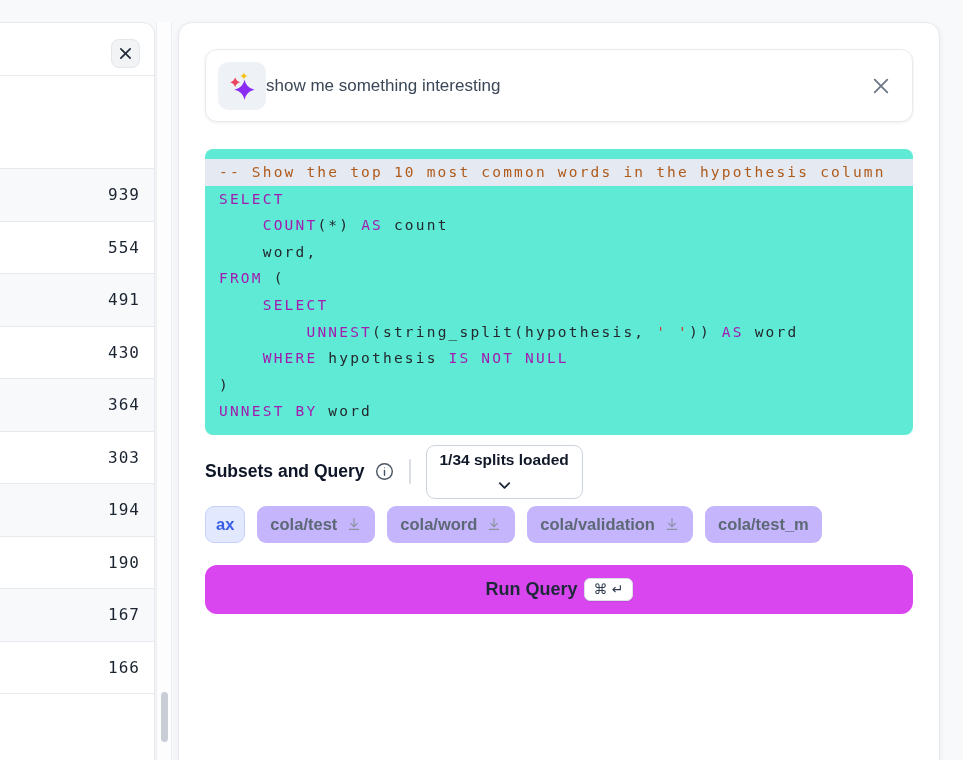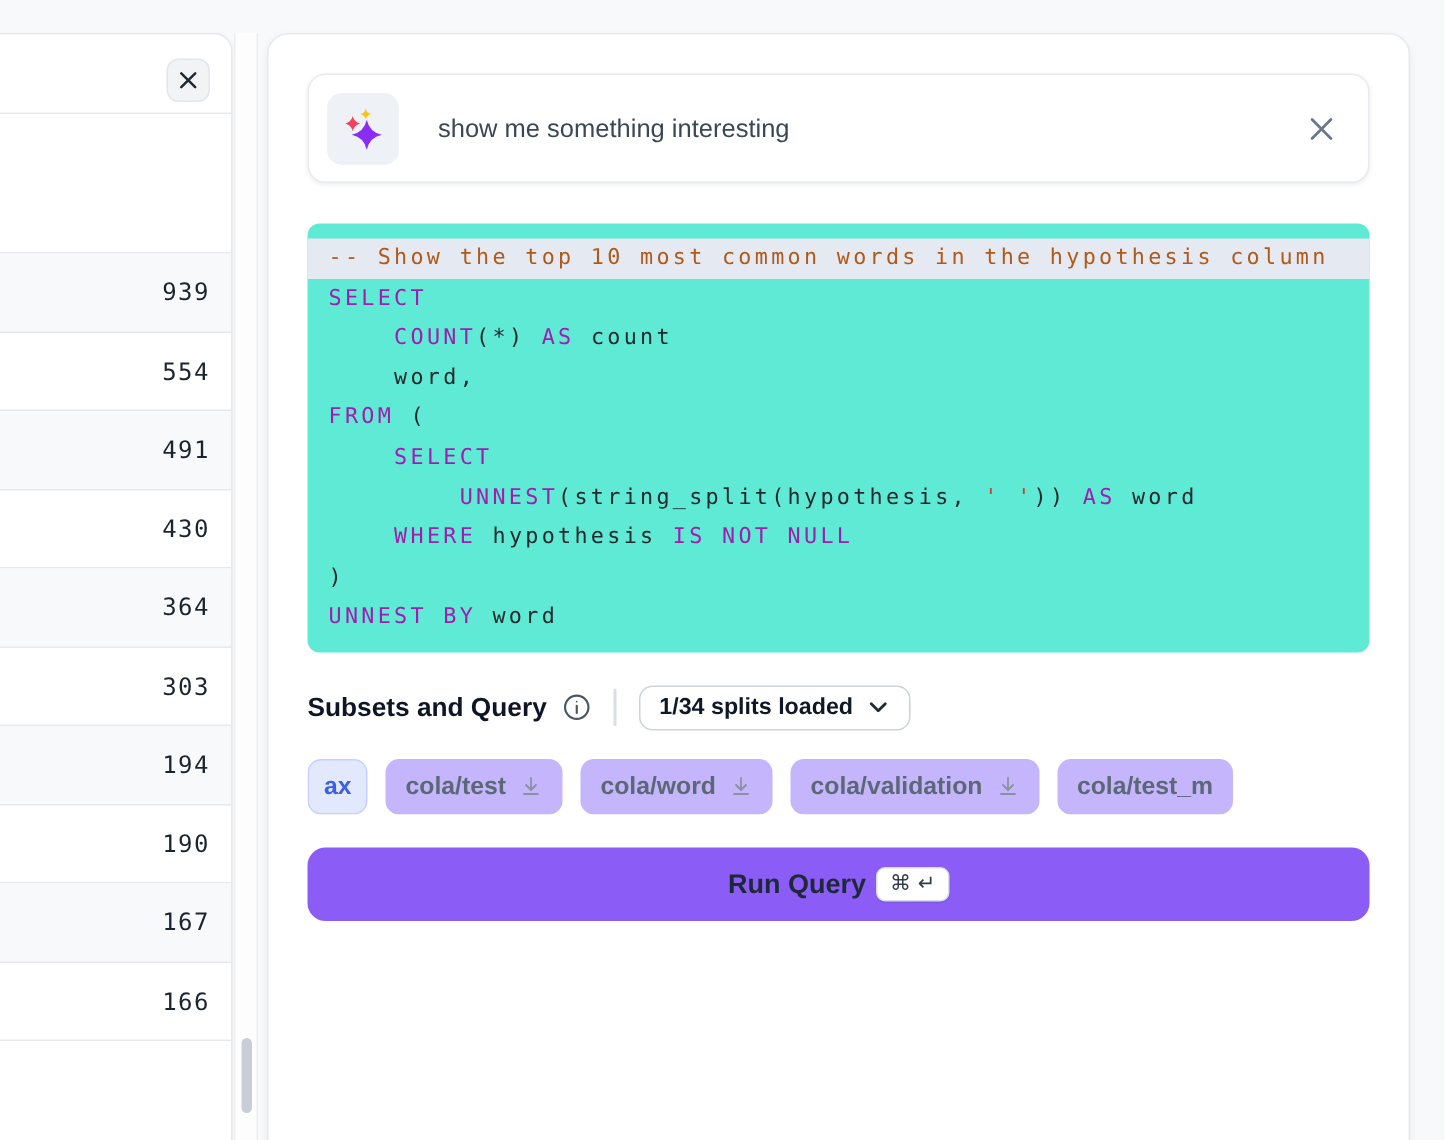--- a/index.html
+++ b/index.html
@@ -30,21 +30,21 @@
                   background:#c9ced6; border-radius:4px; }
 
   
   .right-card { position:absolute; left:178px; top:22px; width:762px; height:820px;
                 background:#fff; border:1px solid #e7e9ee; border-radius:14px;
                 box-shadow:0 2px 6px rgba(16,24,40,.06); padding:26px; overflow:hidden; }
 
   
   .query-bar { height:73px; border:1px solid #e7eaef; border-radius:12px;
                box-shadow:0 1px 3px rgba(16,24,40,.07); display:flex;
-               align-items:center; padding:0 20px 0 12px; gap:26px; background:#fff; }
+               align-items:center; padding:0 20px 0 12px; background:#fff; }
   .sparkle-tile { width:48px; height:48px; border-radius:10px; background:#eef1f6;
                   display:flex; align-items:center; justify-content:center; flex-shrink:0; }
   .query-text { flex:1; font-size:17px; color:#3b4757; white-space:nowrap; overflow:hidden; }
   .query-close { width:22px; height:22px; cursor:pointer; flex-shrink:0;
                  display:flex; align-items:center; justify-content:center; }
   .query-close svg { width:16px; height:16px; stroke:#6b7686; stroke-width:1.6; }
 
   
   .code-block { margin-top:27px; background:#5eead4; border-radius:8px; padding:10px 0; }
   .code-line { height:26.6px; line-height:26.6px; padding:0 14px; white-space:pre;
@@ -57,35 +57,35 @@
   .tok-p { color:var(--c-plain); }
 
   
   .splits-row { margin-top:20px; display:flex; align-items:center; height:34px; }
   .splits-title { font-size:17.5px; font-weight:bold; color:#0d1526; }
   .info-icon { margin-left:10px; display:flex; cursor:pointer; }
   .info-icon svg { width:19px; height:19px; stroke:#4b5563; stroke-width:1.5; fill:none; }
   .v-divider { width:2px; height:25px; background:#dadde3; margin:0 15px; border-radius:1px; }
   .splits-pill { display:flex; align-items:center; gap:9px; background:#fff;
                  border:1.5px solid #ccd3dc; border-radius:9px; padding:5px 13px;
-                 font-size:15.5px; font-weight:bold; color:#101828; cursor:pointer; }
+                 font-size:15.5px; font-weight:bold; color:#101828; cursor:pointer;flex-direction:column; }
   .splits-pill svg { width:15px; height:15px; stroke:#1f2937; stroke-width:2; fill:none; }
 
   
   .chips-row { margin-top:17px; display:flex; gap:12px; overflow:hidden;
                margin-right:-27px; }
   .chip { height:37px; display:flex; align-items:center; gap:9px; padding:0 13px;
           border-radius:9px; background:#c4b5fd; color:#5d6876; font-weight:bold;
           font-size:16.5px; white-space:nowrap; flex-shrink:0; cursor:pointer; }
   .chip.active { background:#e2e8fd; border:1px solid #c6d0fa; color:var(--c-accent);
                  padding:0 10px; }
   .chip svg { width:16px; height:16px; stroke:#8a92a0; stroke-width:1.8; fill:none; }
 
   
-  .run-btn { margin-top:22px; height:49px; width:100%; background:#8b5cf6;
+  .run-btn { margin-top:22px; height:49px; width:100%; background:#d946ef;
              border:none; border-radius:12px; display:flex; align-items:center;
              justify-content:center; gap:7px; cursor:pointer; }
   .run-label { font-size:18px; font-weight:bold; color:#1d2939;
                font-family:"Liberation Sans", sans-serif; }
   .kbd { background:#fff; border:1px solid #dadfe6; border-radius:6px;
          padding:2px 8px 3px; font-family:"DejaVu Sans", sans-serif; font-size:14px;
          color:#313d4f; box-shadow:0 1px 1px rgba(16,24,40,.08); }
 </style>
 </head>
 <body>

